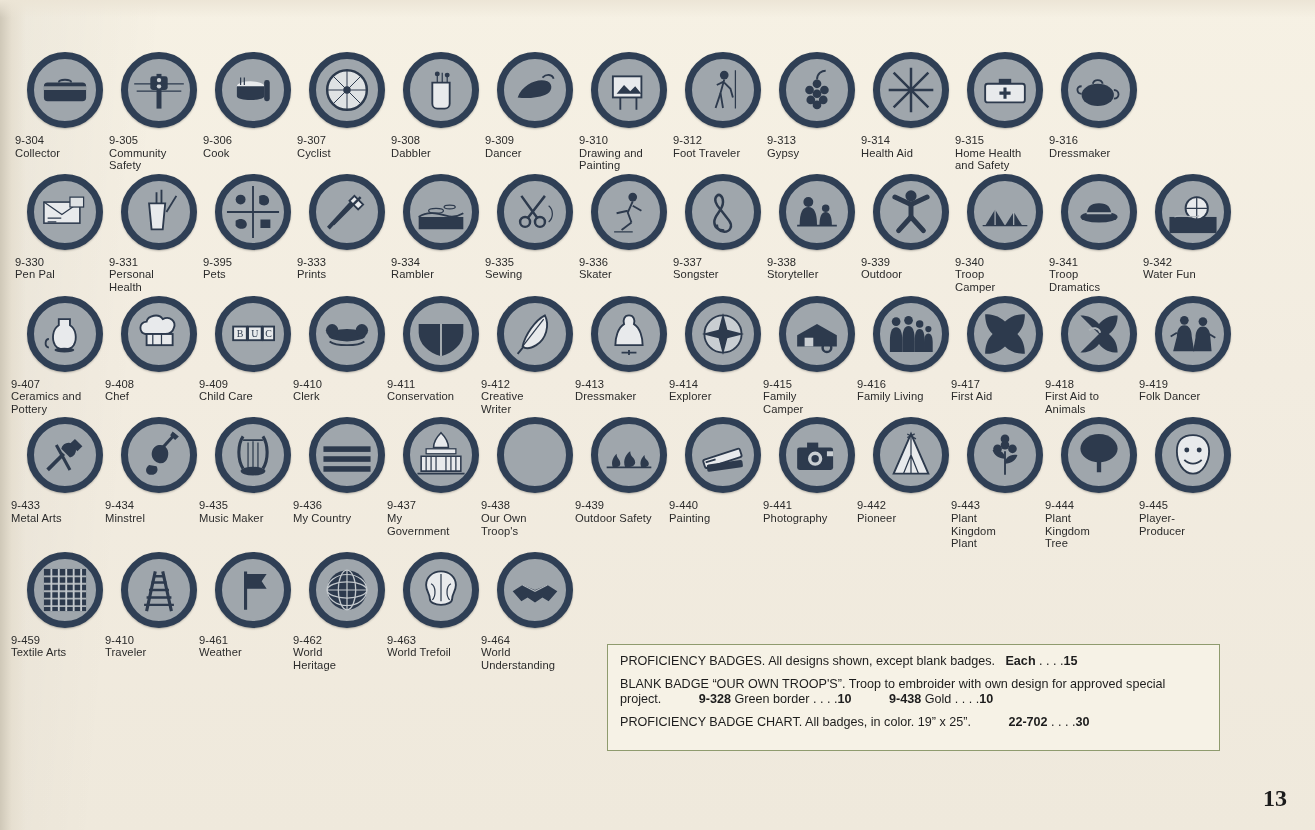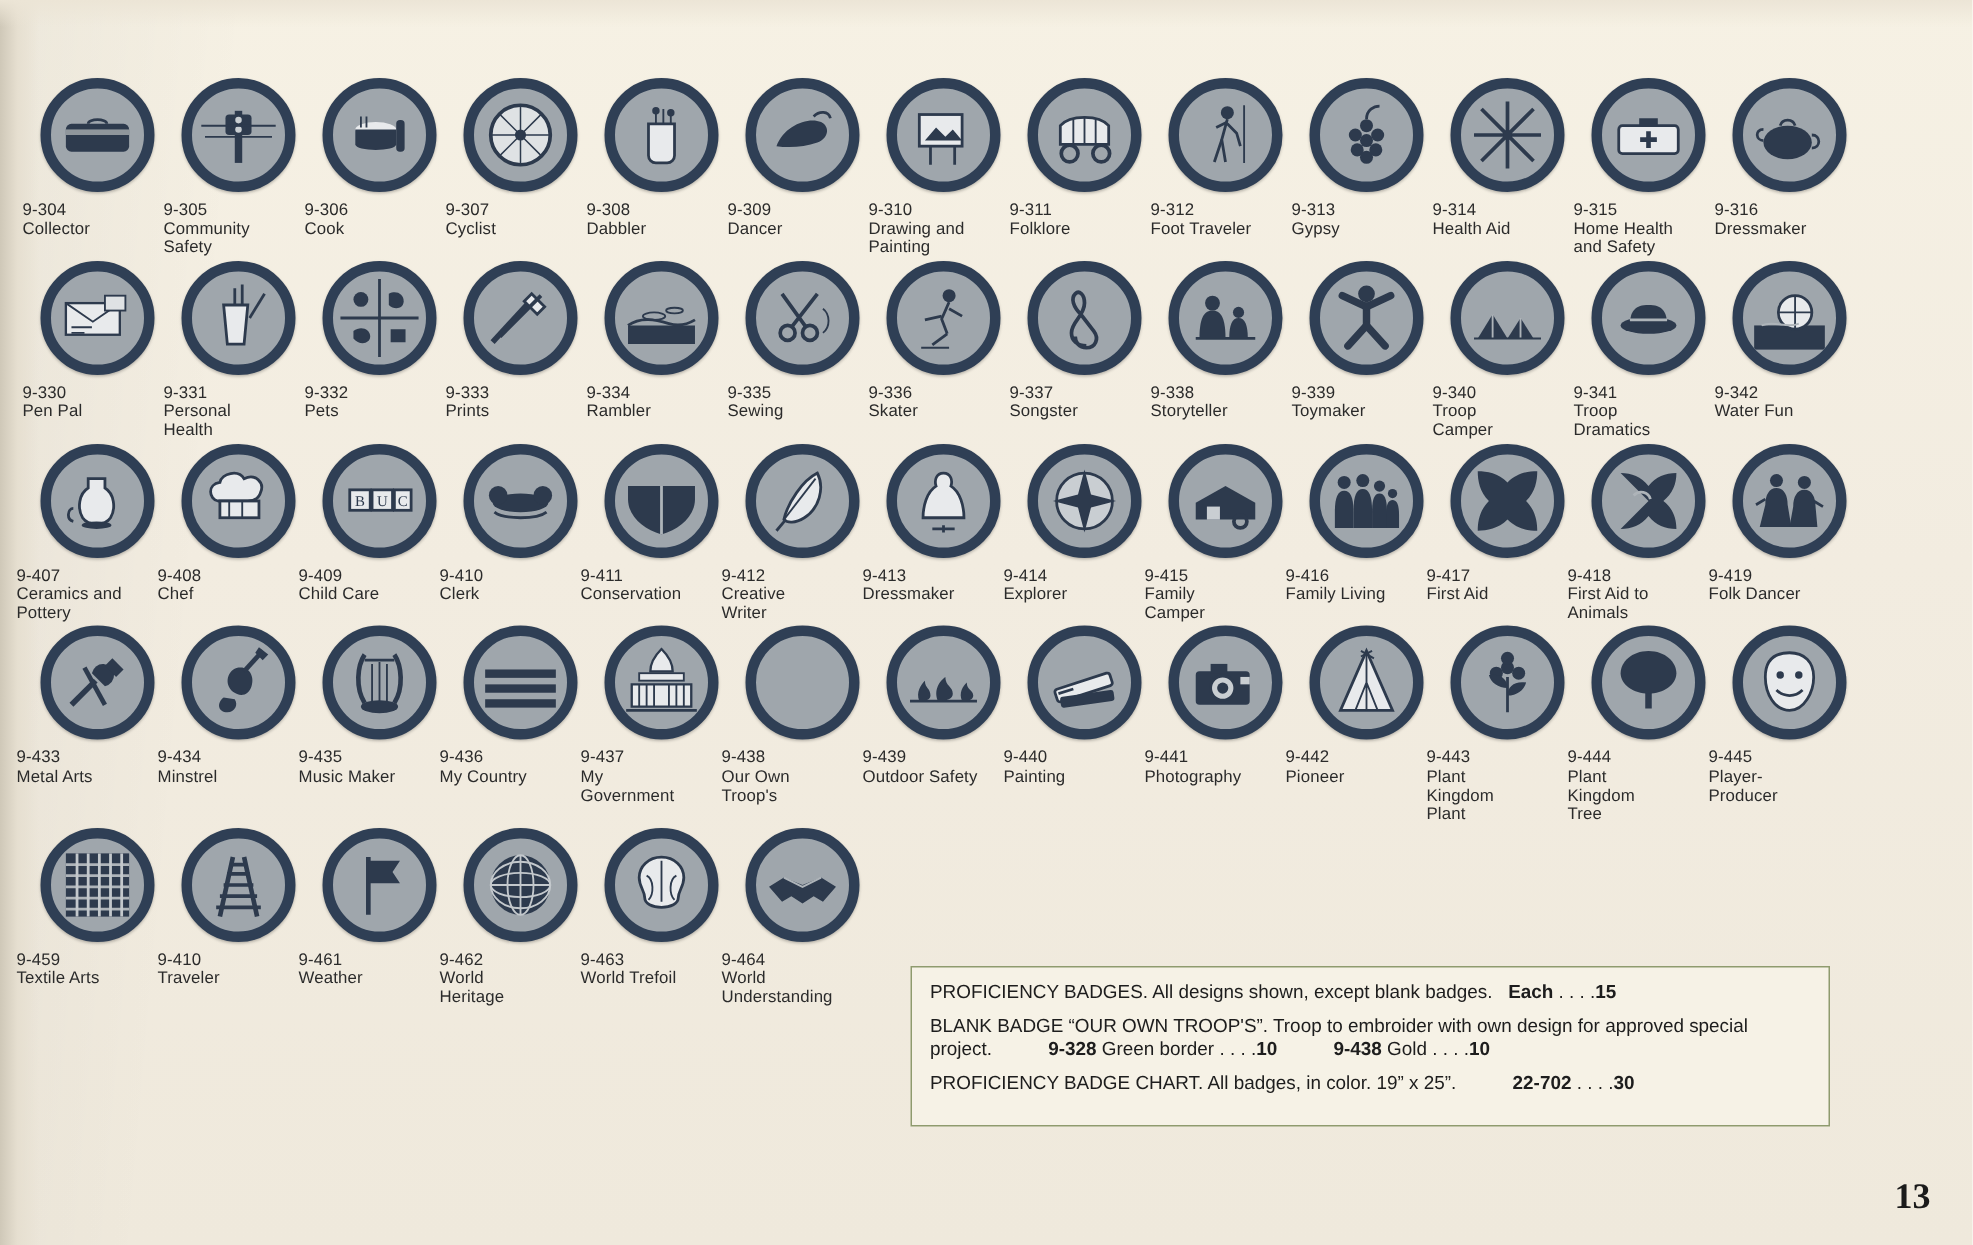--- a/index.html
+++ b/index.html
@@ -225,34 +225,20 @@
           </div>
           <div class="caption">
             <span class="num">9-310</span>
             <span class="nm" style="white-space: pre-line;">Drawing and
 Painting</span>
           </div>
         </div>
         <div class="cell">
           <div class="badge">
             <svg viewBox="0 0 100 100">
-              <path d="M24 40c10-12 42-12 52 0v20H24z" class="wh" stroke="#2d3a4d" stroke-width="3"></path>
-              <path d="M38 34v26M50 31v29M62 34v26" class="stt"></path>
-              <circle cx="34" cy="70" r="9" fill="none" stroke="#2d3a4d" stroke-width="4"></circle>
-              <circle cx="68" cy="70" r="9" fill="none" stroke="#2d3a4d" stroke-width="4"></circle>
-            </svg>
-          </div>
-          <div class="caption">
-            <span class="num">9-311</span>
-            <span class="nm" style="white-space: pre-line;">Folklore</span>
-          </div>
-        </div>
-        <div class="cell">
-          <div class="badge">
-            <svg viewBox="0 0 100 100">
               <circle cx="52" cy="26" r="7" class="ink"></circle>
               <path d="M52 33l-6 22 4 24M52 38l10 10 4 14" class="st"></path>
               <path d="M46 55l-8 24" class="st"></path>
               <path d="M70 18v62" class="stt"></path>
               <path d="M40 42l12-6" class="st"></path>
             </svg>
           </div>
           <div class="caption">
             <span class="num">9-312</span>
             <span class="nm" style="white-space: pre-line;">Foot Traveler</span>
@@ -352,21 +338,21 @@
           <div class="badge">
             <svg viewBox="0 0 100 100">
               <path d="M50 8v84M8 50h84" stroke="#2d3a4d" stroke-width="3"></path>
               <circle cx="30" cy="30" r="8" class="ink"></circle>
               <path d="M60 24c8-4 16 0 16 8s-10 10-16 4z" class="ink"></path>
               <path d="M22 64c8-6 18-2 18 6s-12 10-18 2z" class="ink"></path>
               <path d="M62 62h16v14H62z" class="ink"></path>
             </svg>
           </div>
           <div class="caption">
-            <span class="num">9-332</span>
+            <span class="num">9-395</span>
             <span class="nm" style="white-space: pre-line;">Pets</span>
           </div>
         </div>
         <div class="cell">
           <div class="badge">
             <svg viewBox="0 0 100 100">
               <path d="M20 76L64 28" stroke="#2d3a4d" stroke-width="6"></path>
               <path d="M62 24l14 14-8 8-14-14z" class="wh" stroke="#2d3a4d" stroke-width="3"></path>
               <path d="M28 70L72 26" stroke="#2d3a4d" stroke-width="4"></path>
             </svg>
@@ -448,21 +434,21 @@
         <div class="cell">
           <div class="badge">
             <svg viewBox="0 0 100 100">
               <circle cx="50" cy="24" r="9" class="ink"></circle>
               <path d="M50 33v26" stroke="#2d3a4d" stroke-width="8"></path>
               <path d="M50 38L24 26M50 38l26-12M50 58L30 80M50 58l20 22" stroke="#2d3a4d" stroke-width="8" stroke-linecap="round"></path>
             </svg>
           </div>
           <div class="caption">
             <span class="num">9-339</span>
-            <span class="nm" style="white-space: pre-line;">Toymaker</span>
+            <span class="nm" style="white-space: pre-line;">Outdoor</span>
           </div>
         </div>
         <div class="cell">
           <div class="badge">
             <svg viewBox="0 0 100 100">
               <path d="M18 72l16-26 16 26z" class="ink"></path>
               <path d="M50 72l14-22 14 22z" class="ink"></path>
               <path d="M34 46v26M64 50v22" stroke="#aeb4b9" stroke-width="2"></path>
               <path d="M14 72h72" class="stt"></path>
             </svg>

